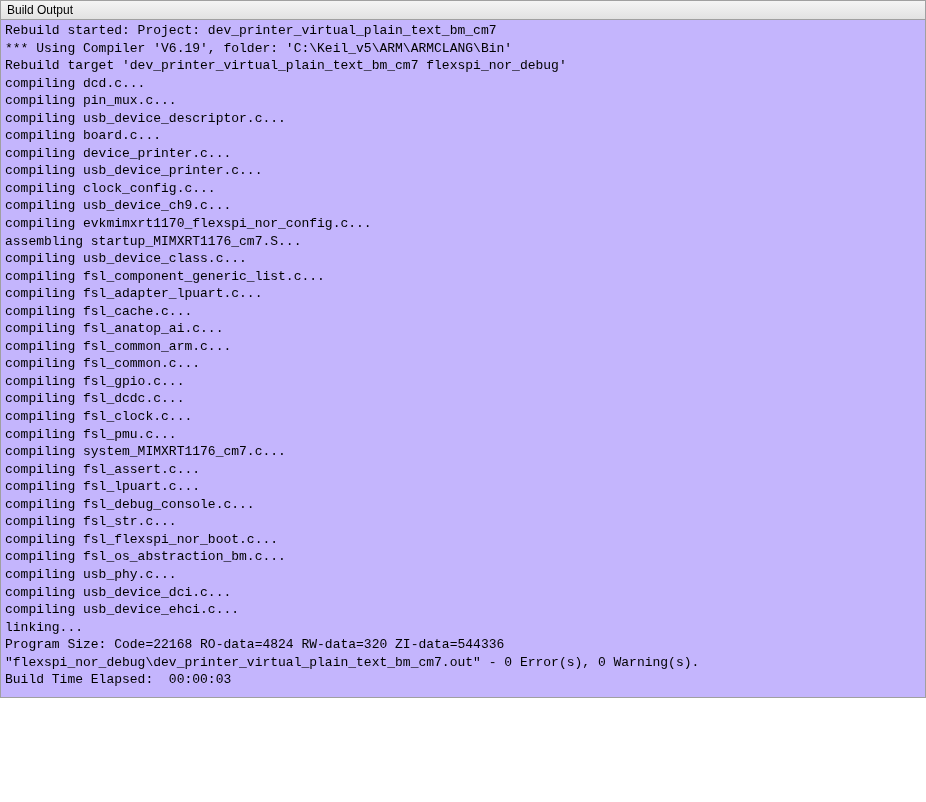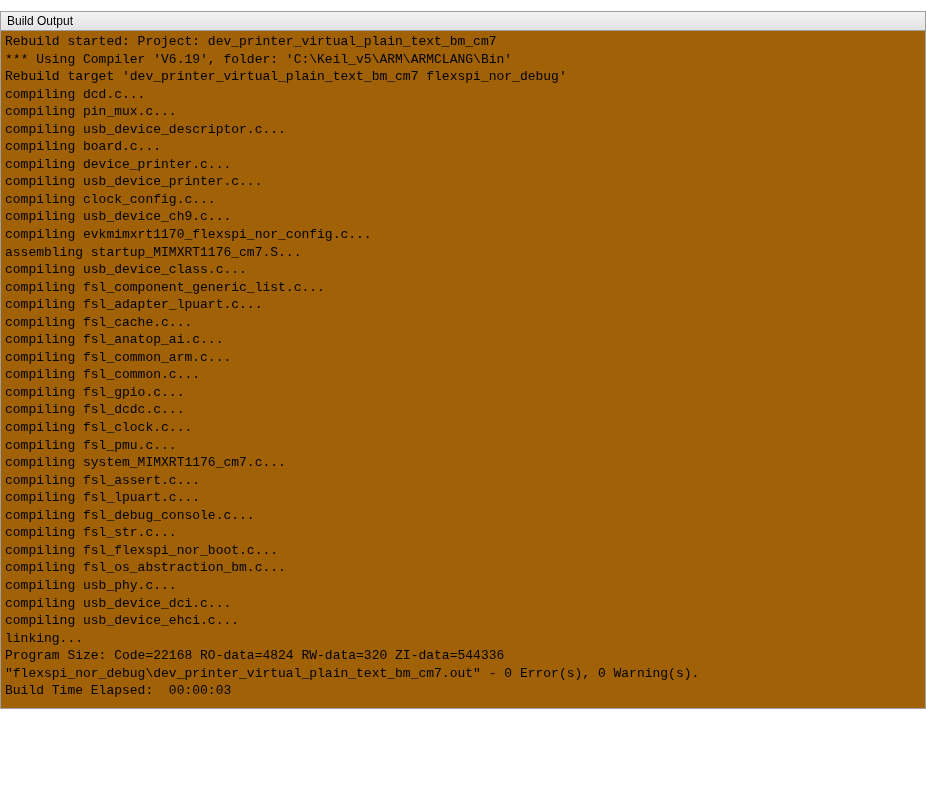--- a/index.html
+++ b/index.html
@@ -9,32 +9,31 @@
     }
     body {
       font-family: "Courier New", Courier, monospace;
       font-size: 13px;
       background: #ffffff;
       width: 926px;
     }
     .panel {
       border: 1px solid #a0a0a0;
       width: 100%;
-      margin-top: 11px;
     }
     .panel-header {
       background: linear-gradient(to bottom, #f4f4f4 0%, #e2e2e2 100%);
       border-bottom: 1px solid #a0a0a0;
       padding: 2px 6px;
       font-family: "Segoe UI", Tahoma, sans-serif;
       font-size: 12px;
       color: #000000;
     }
     .panel-body {
-      background: #a16207;
+      background: #c4b5fd;
       padding: 2px 4px 8px 4px;
       white-space: pre;
       line-height: 1.35;
       color: #000000;
       overflow-x: auto;
     }
     .log-line {
       display: block;
     }
   </style>

